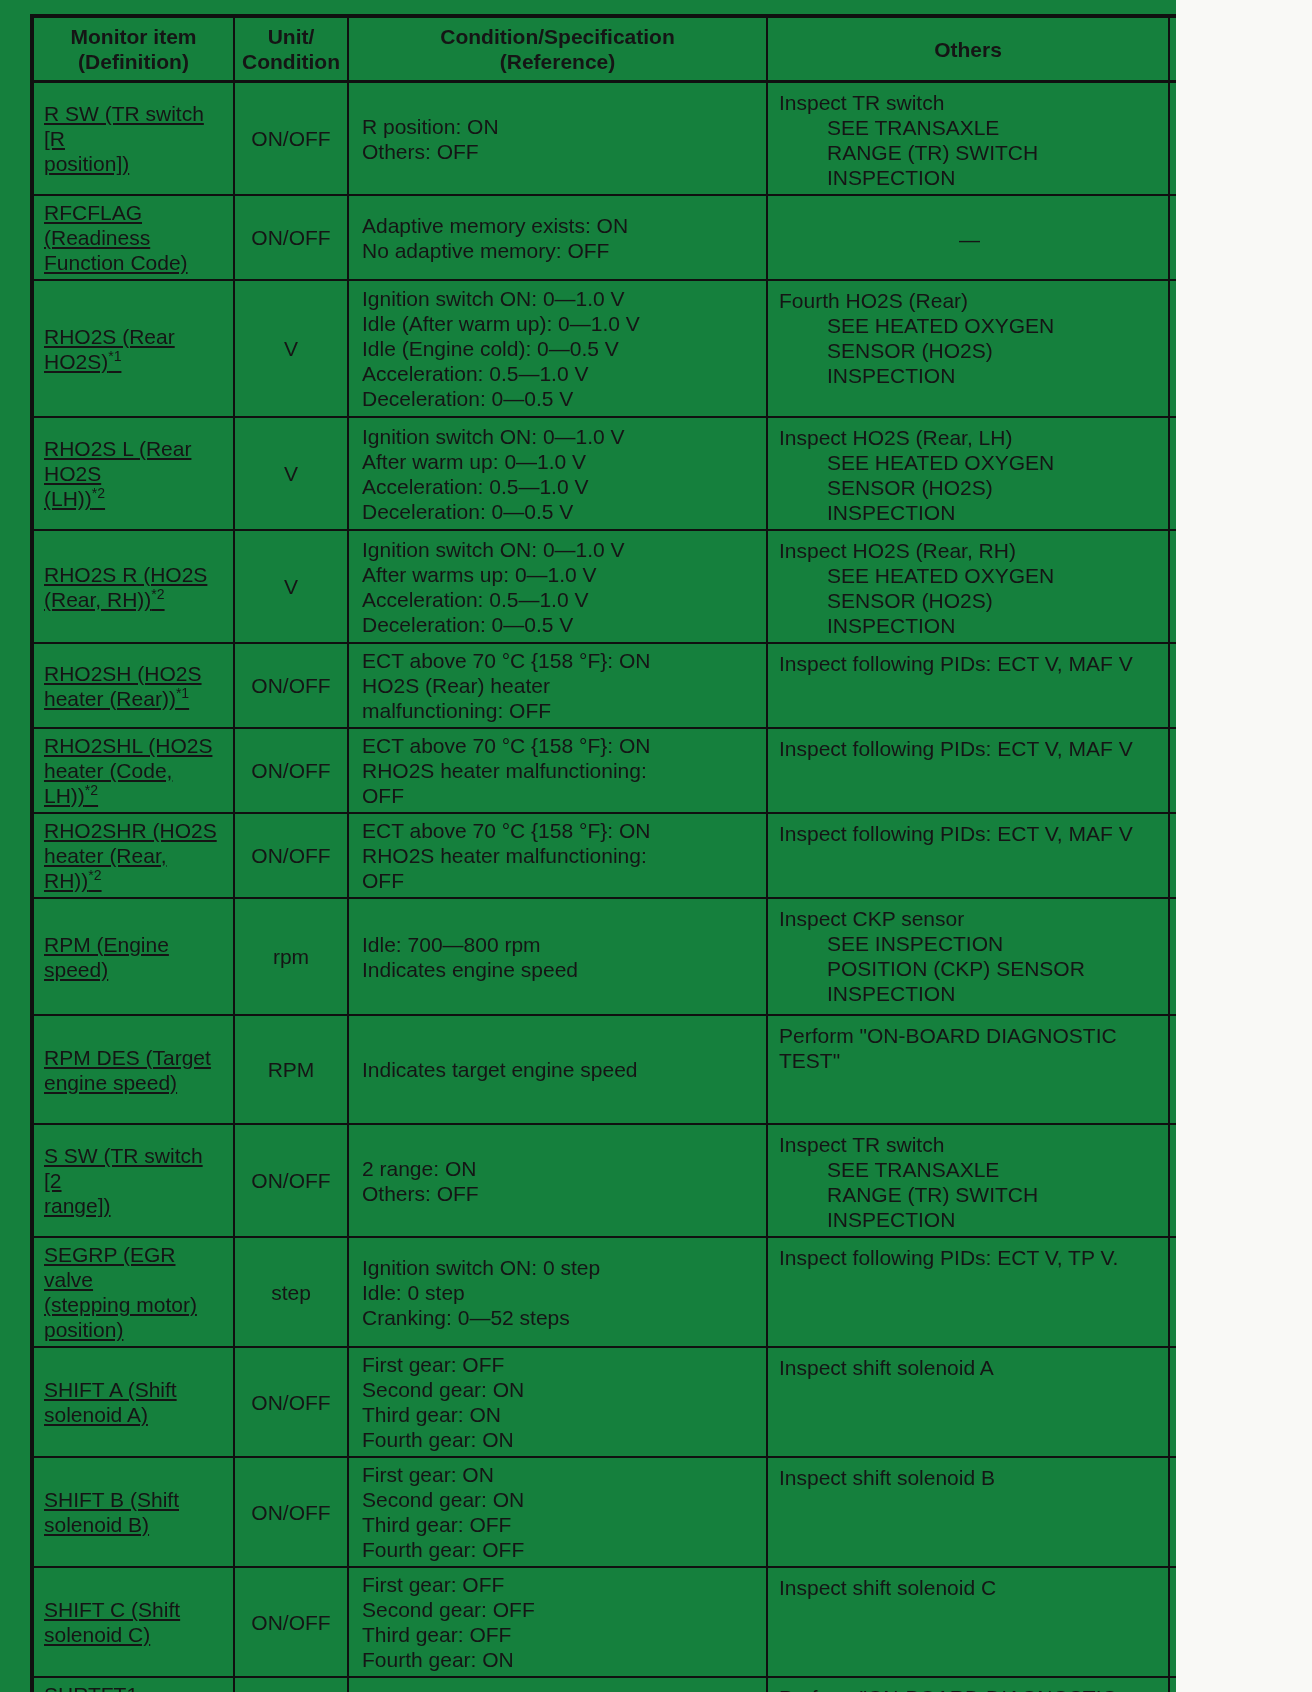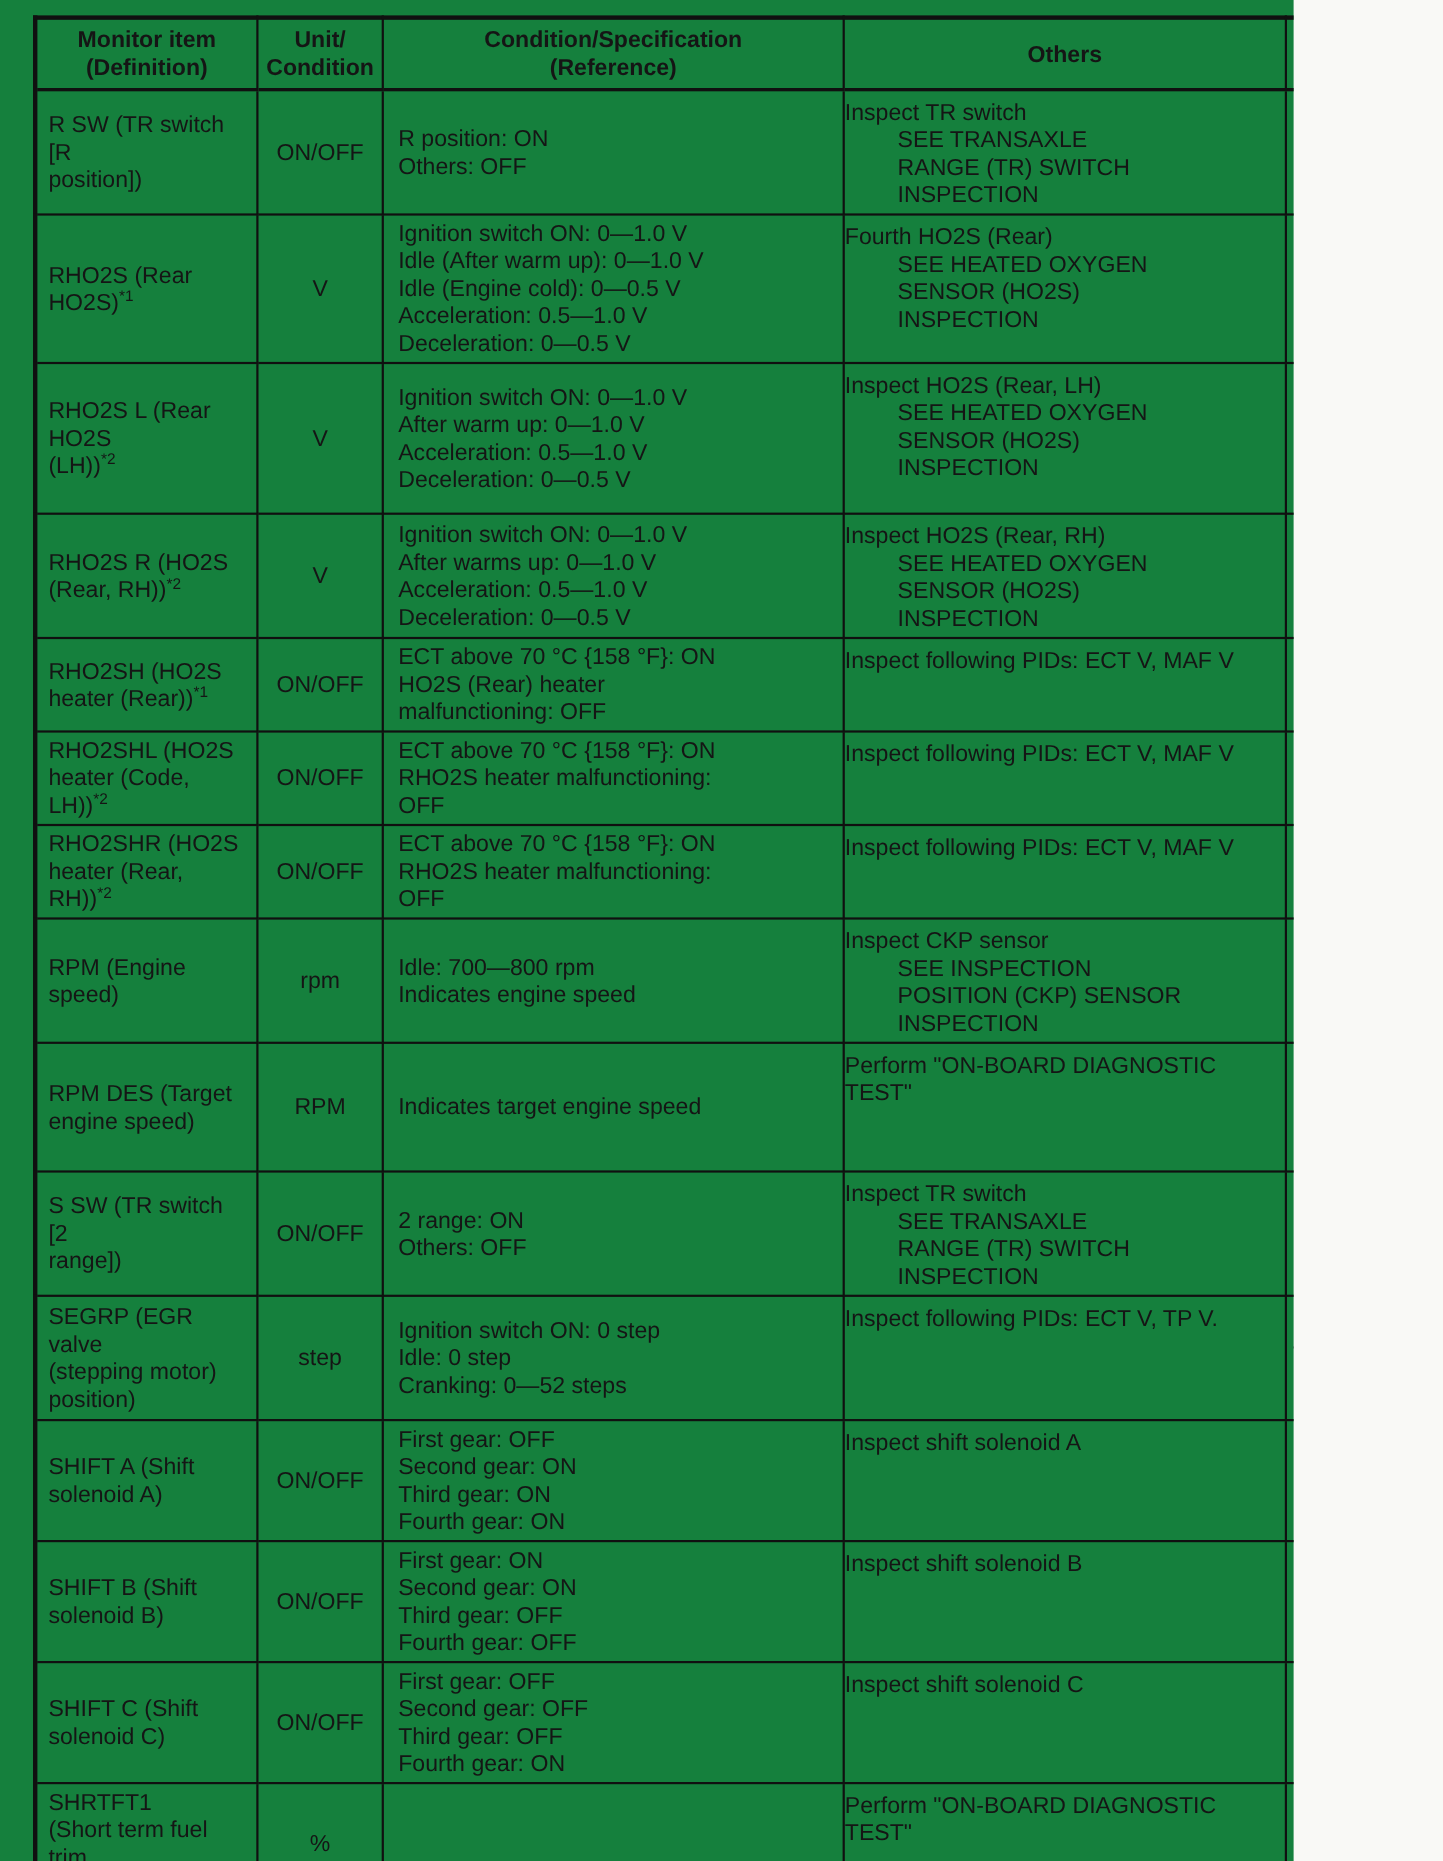--- a/index.html
+++ b/index.html
@@ -39,37 +39,38 @@
     text-align: center;
     vertical-align: middle;
     white-space: pre-line;
     line-height: 25px;
     padding: 6px 4px;
     height: 50px;
   }
   td.cell-item {
     vertical-align: middle;
     padding-left: 10px;
+    text-decoration: underline;
   }
   .item-text { white-space: pre-line; }
   sup.item-sup {
     font-size: 14px;
     line-height: 0;
   }
   td.cell-unit {
     text-align: center;
     vertical-align: middle;
   }
   td.cell-spec {
     vertical-align: middle;
     padding-left: 13px;
   }
   td.cell-action {
     vertical-align: top;
-    padding-left: 0;
+    padding-left: 11px;
     padding-top: 7px;
   }
   td.cell-action .action-ref { padding-left: 48px; }
   td.cell-action.dash {
     text-align: center;
     vertical-align: middle;
   }
   td.cell-terminal {
     text-align: center;
     vertical-align: middle;
@@ -120,20 +121,33 @@
           </td>
           <td class="cell-action">
             <div class="action-line">Inspect TR switch</div>
             <div class="action-ref">SEE TRANSAXLE</div>
             <div class="action-ref">RANGE (TR) SWITCH</div>
             <div class="action-ref">INSPECTION</div>
           </td>
           <td class="cell-terminal">32</td>
         </tr>
         <tr>
+          <td class="cell-item"><span class="item-text">RFCFLAG (Readiness
+Function Code)</span></td>
+          <td class="cell-unit">ON/OFF</td>
+          <td class="cell-spec">
+            <div class="spec-line">Adaptive memory exists: ON</div>
+            <div class="spec-line">No adaptive memory: OFF</div>
+          </td>
+          <td class="cell-action dash">
+            <div class="action-line">—</div>
+          </td>
+          <td class="cell-terminal">—</td>
+        </tr>
+        <tr>
           <td class="cell-item"><span class="item-text">RHO2S (Rear
 HO2S)</span><sup class="item-sup">*1</sup></td>
           <td class="cell-unit">V</td>
           <td class="cell-spec">
             <div class="spec-line">Ignition switch ON: 0—1.0 V</div>
             <div class="spec-line">Idle (After warm up): 0—1.0 V</div>
             <div class="spec-line">Idle (Engine cold): 0—0.5 V</div>
             <div class="spec-line">Acceleration: 0.5—1.0 V</div>
             <div class="spec-line">Deceleration: 0—0.5 V</div>
           </td>

